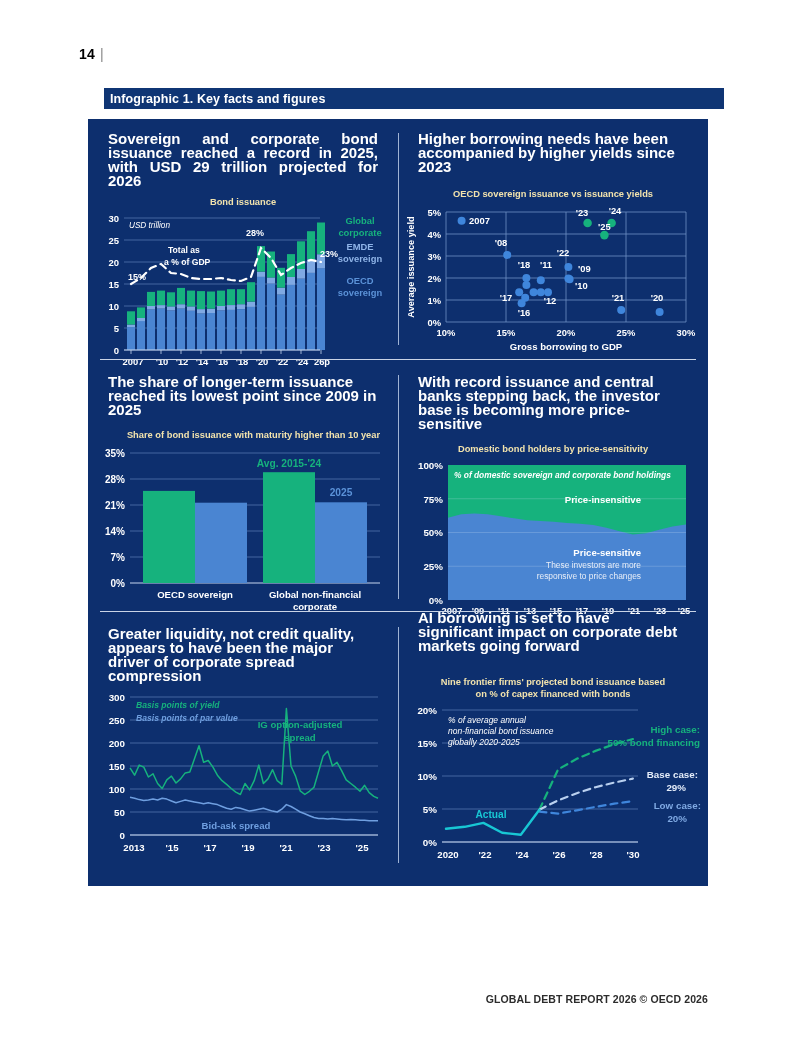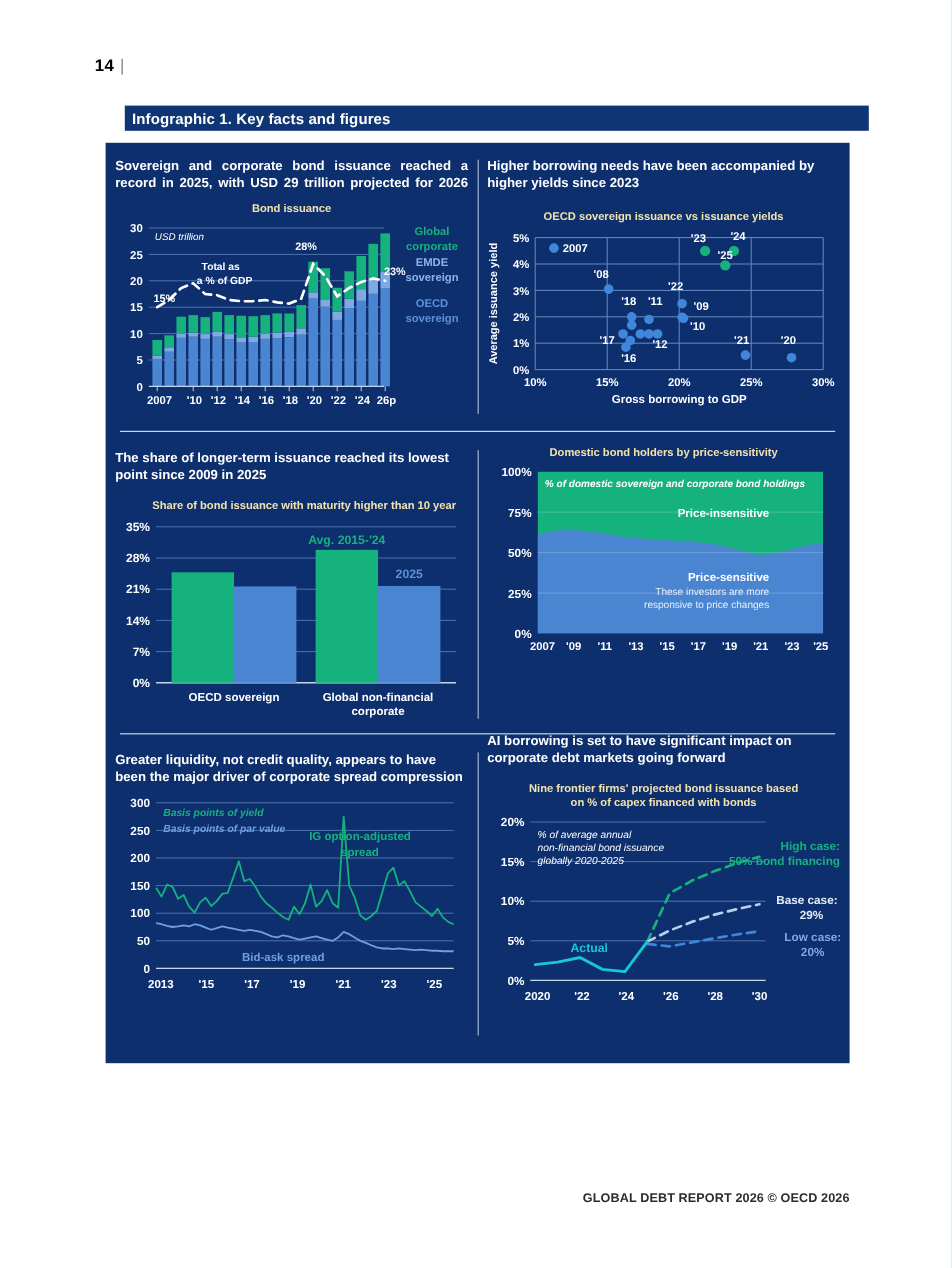--- a/index.html
+++ b/index.html
@@ -52,22 +52,22 @@
   }
   .vdiv {
     position: absolute; width: 1px; background: #9fb3d4;
   }
 
   .half { position: absolute; top: 0; width: 50%; height: 100%; }
   .half.left { left: 0; }
   .half.right { left: 50%; }
 
   .headline {
-    color: #ffffff; font-size: 11px; font-weight: bold;
-    line-height: 14px; padding: 0 8px;
+    color: #ffffff; font-size: 15px; font-weight: bold;
+    line-height: 14px; padding: 0 20px;
     margin-top: 13px;
   }
   .headline.just { text-align: justify; text-align-last: justify; }
 
   .subtitle {
     color: #f2e3ad; font-size: 9.3px; font-weight: bold;
     text-align: center; line-height: 12px; margin-top: 8px;
     padding: 0 10px;
   }
 
@@ -383,20 +383,21 @@
               <text x="227" y="157">Global non-financial</text>
               <text x="227" y="169">corporate</text>
             </g>
             <text x="201" y="26" fill="#16b27d" font-size="10.2" font-weight="bold" font-family="Liberation Sans, sans-serif" text-anchor="middle">Avg. 2015-'24</text>
             <text x="253" y="55" fill="#5b92d8" font-size="10.2" font-weight="bold" font-family="Liberation Sans, sans-serif" text-anchor="middle">2025</text>
           </svg>
         </div>
       </div>
 
       <div class="half right">
+        <div class="headline" style="margin-top:16px;">With record issuance and central banks stepping back, the investor base is becoming more price-sensitive</div>
         <div class="subtitle" style="margin-top:12px;">Domestic bond holders by price-sensitivity</div>
         <div class="plotwrap" style="height:172px;">
           <svg width="310" height="172" viewBox="0 0 310 172">
 
             <defs>
               <clipPath id="areaclip">
                   <rect x="50" y="10" width="238" height="135"></rect>
                 </clipPath>
             </defs>
             <g clip-path="url(#areaclip)">
@@ -501,21 +502,21 @@
               <text x="198" y="168">'21</text>
               <text x="236" y="168">'23</text>
               <text x="274" y="168">'25</text>
             </g>
           </svg>
         </div>
       </div>
 
       <div class="half right">
         <div class="headline" style="margin-top:0;">AI borrowing is set to have significant impact on corporate debt markets going forward</div>
-        <div class="subtitle" style="margin-top:12px;">Nine frontier firms' projected bond issuance based</div>
+        <div class="subtitle" style="margin-top:23px;">Nine frontier firms' projected bond issuance based</div>
         <div class="subtitle" style="margin-top:0;">on % of capex financed with bonds</div>
         <div class="plotwrap" style="height:178px;">
           <svg width="310" height="178" viewBox="0 0 310 178">
 
             <g stroke="#5b7fb8" stroke-width="0.7">
               <line x1="44" y1="10" x2="240" y2="10"></line>
               <line x1="44" y1="43" x2="240" y2="43"></line>
               <line x1="44" y1="76" x2="240" y2="76"></line>
               <line x1="44" y1="109" x2="240" y2="109"></line>
               <line x1="44" y1="142" x2="240" y2="142"></line>

